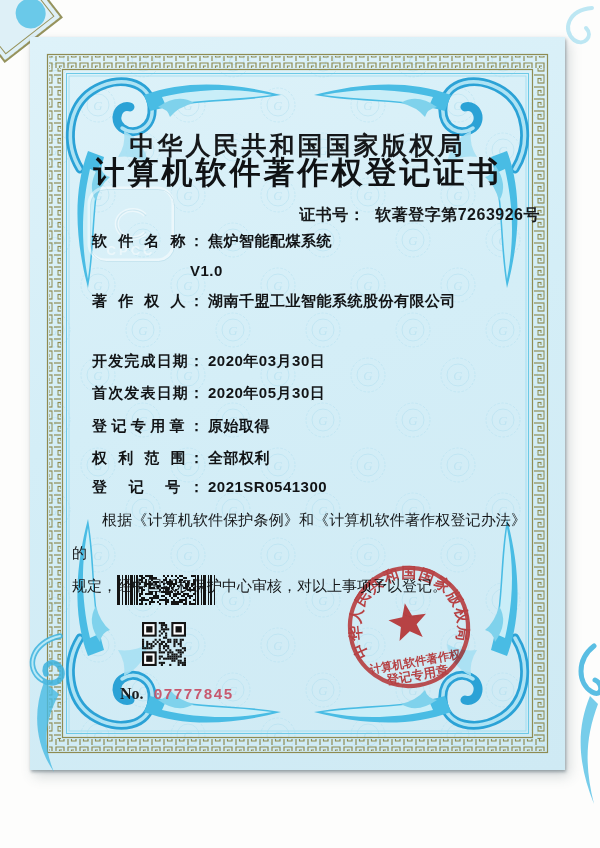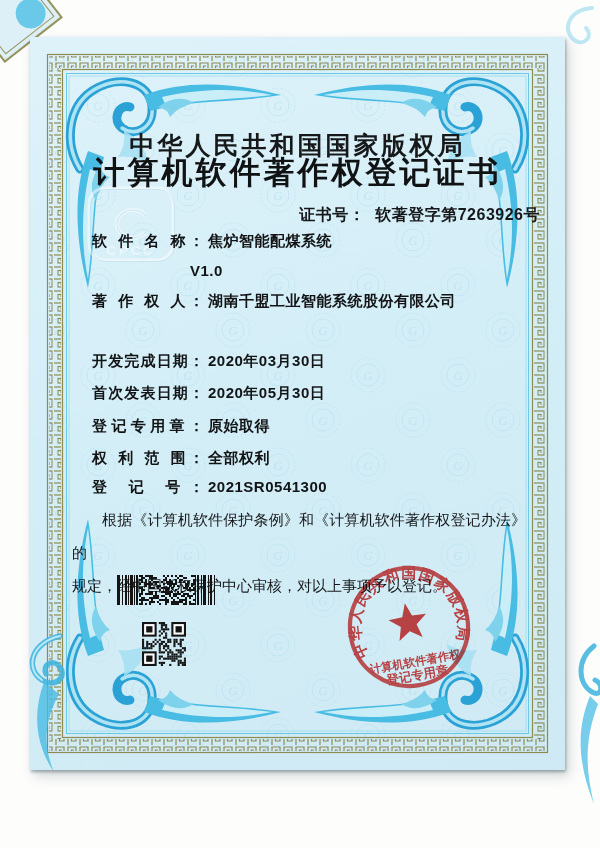--- a/index.html
+++ b/index.html
@@ -517,20 +517,23 @@
         <rect x="36" y="38" width="2" height="2" fill="#141414"></rect>
         <rect x="38" y="38" width="2" height="2" fill="#141414"></rect>
         <rect x="40" y="38" width="2" height="2" fill="#141414"></rect>
         <rect x="18" y="40" width="2" height="2" fill="#141414"></rect>
         <rect x="26" y="40" width="2" height="2" fill="#141414"></rect>
         <rect x="34" y="40" width="2" height="2" fill="#141414"></rect>
         <rect x="38" y="40" width="2" height="2" fill="#141414"></rect>
         <rect x="40" y="40" width="2" height="2" fill="#141414"></rect>
       </svg>
 
+    <div class="serial">
+      <span class="no">No.</span><span class="digits">07777845</span>
+    </div>
 
 
     <svg class="seal" viewBox="0 0 148 148">
       <g transform="rotate(-10 74 74)">
         <circle cx="74" cy="74" r="59" fill="none" stroke="#dd3b3b" stroke-width="4.2" opacity="0.92"></circle>
         <path id="sealArc" d="M29.6,94.7 A49,49 0 1 1 118.4,94.7" fill="none"></path>
         <text font-size="15" font-weight="bold" fill="#dd3b3b" letter-spacing="1.5">
           <textPath href="#sealArc" startOffset="0">中华人民共和国国家版权局</textPath>
         </text>
         <polygon fill="#dd3b3b" points="74,50 78.94,63.21 93.02,63.82 81.99,72.60 85.76,86.18 74,78.4 62.24,86.18 66.01,72.60 54.98,63.82 69.06,63.21"></polygon>

